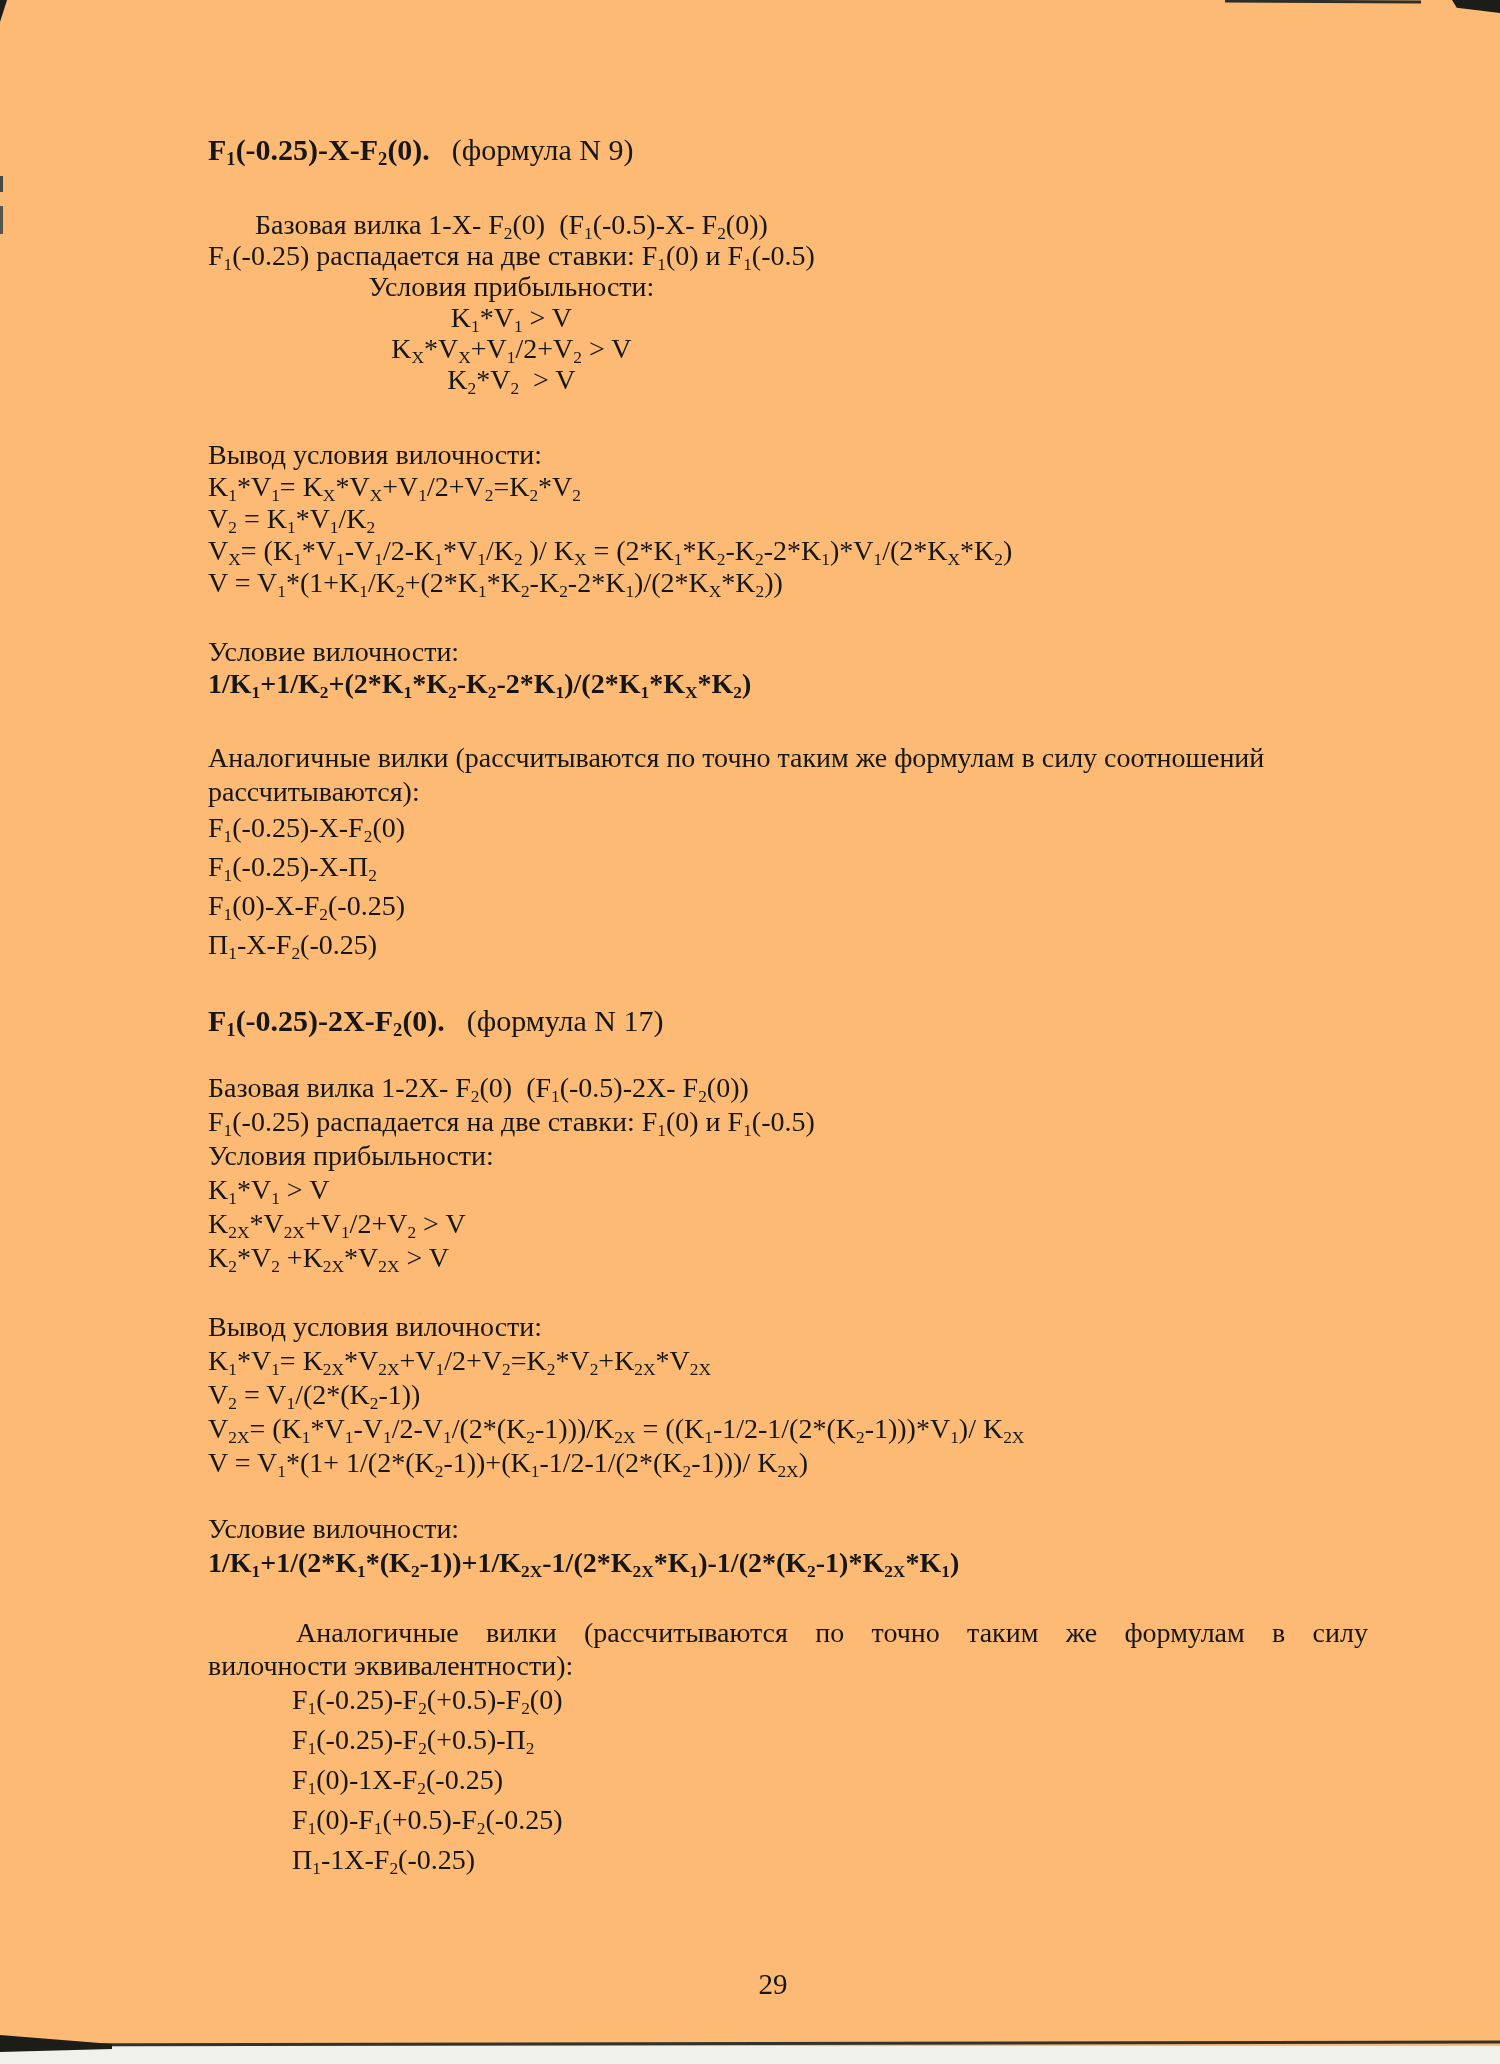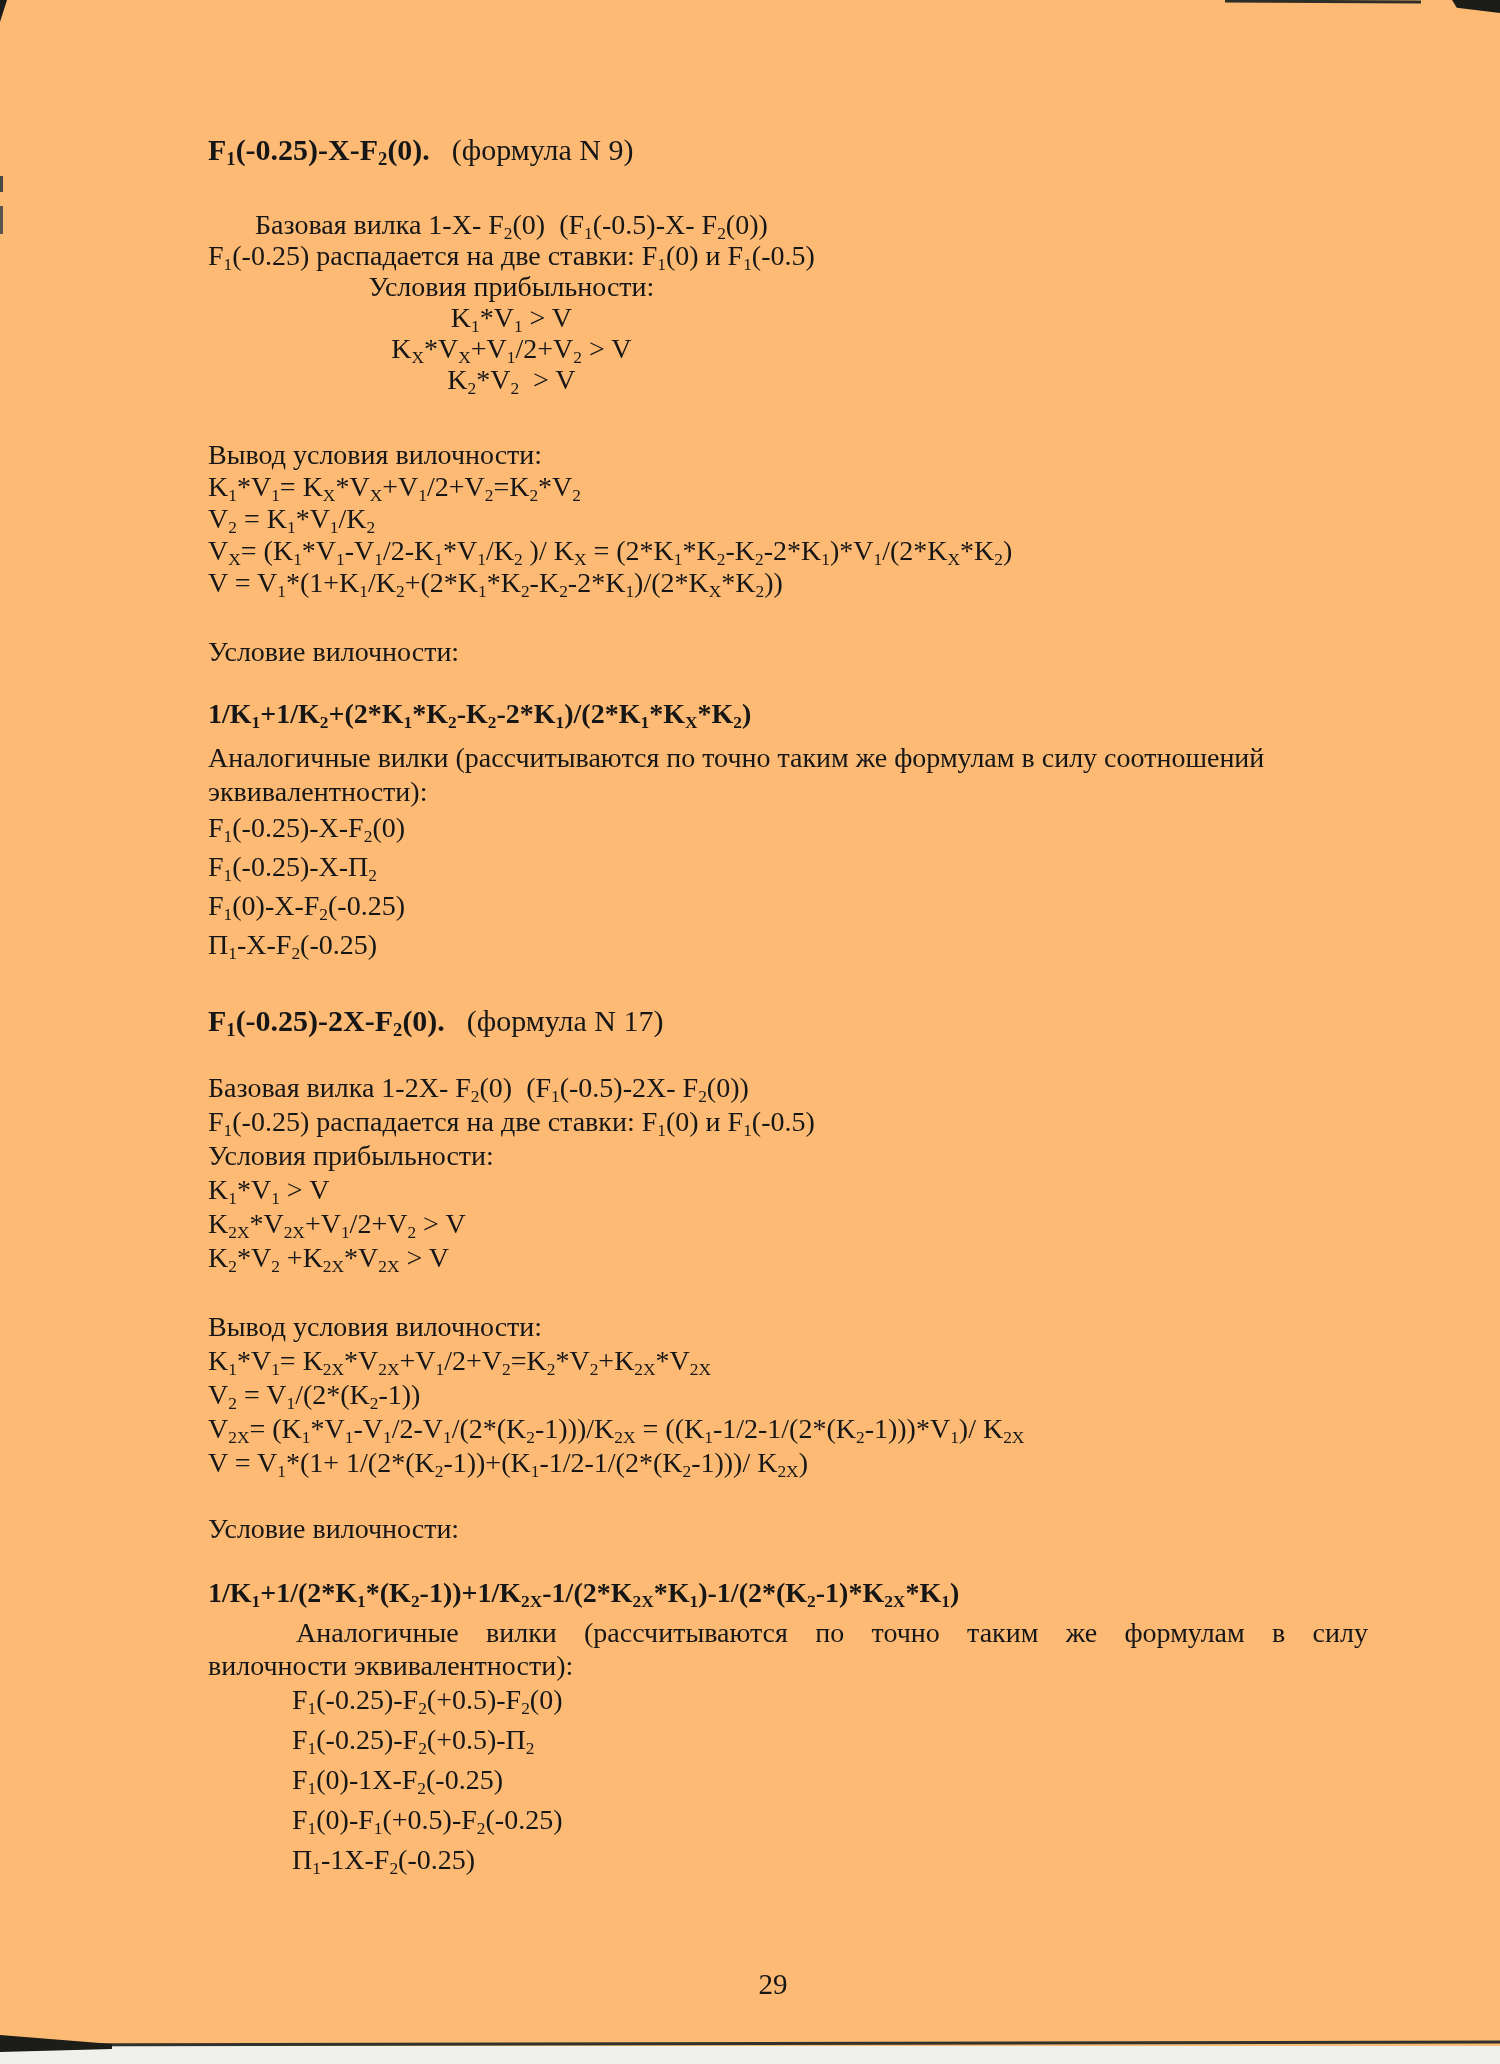--- a/index.html
+++ b/index.html
@@ -10,21 +10,21 @@
     overflow:hidden;
     font-family:"Liberation Serif","DejaVu Serif",serif;
     color:#161616;
   }
   .tb{position:absolute;left:208px;font-size:28px;}
   .tb div{white-space:nowrap;}
   sub{font-size:0.62em;line-height:0;vertical-align:-0.28em;}
   .heading{font-size:30px;line-height:42px;}
   .heading .h-bold{font-weight:bold;}
   .heading .h-note{font-weight:normal;margin-left:22px;}
-  .bold-line{font-weight:bold;margin-top:30px;}
+  .bold-line{font-weight:bold;}
   .just-line{
     width:1160px;white-space:normal;
     text-align:justify;text-align-last:justify;
     text-indent:88px;
   }
   .indent{left:292px;}
   .pagenum{position:absolute;left:208px;width:1130px;top:1968px;
     text-align:center;font-size:29px;}
   
   .art{position:absolute;background:#1c1c18;}
@@ -69,21 +69,21 @@
     <div>V = V<sub>1</sub>*(1+K<sub>1</sub>/K<sub>2</sub>+(2*K<sub>1</sub>*K<sub>2</sub>-K<sub>2</sub>-2*K<sub>1</sub>)/(2*K<sub>X</sub>*K<sub>2</sub>))</div>
   </div>
 
   <div class="tb" style="top:636px;line-height:32px;">
     <div>Условие вилочности:</div>
     <div class="bold-line">1/K<sub>1</sub>+1/K<sub>2</sub>+(2*K<sub>1</sub>*K<sub>2</sub>-K<sub>2</sub>-2*K<sub>1</sub>)/(2*K<sub>1</sub>*K<sub>X</sub>*K<sub>2</sub>)</div>
   </div>
 
   <div class="tb" style="top:741px;line-height:34px;">
     <div>Аналогичные вилки (рассчитываются по точно таким же формулам в силу соотношений</div>
-    <div>эквивалентности):</div>
+    <div>рассчитываются):</div>
   </div>
 
   <div class="tb" style="top:808px;line-height:39px;">
     <div>F<sub>1</sub>(-0.25)-X-F<sub>2</sub>(0)</div>
     <div>F<sub>1</sub>(-0.25)-X-П<sub>2</sub></div>
     <div>F<sub>1</sub>(0)-X-F<sub>2</sub>(-0.25)</div>
     <div>П<sub>1</sub>-X-F<sub>2</sub>(-0.25)</div>
   </div>
 
   <div class="tb heading" style="top:1000px;">

